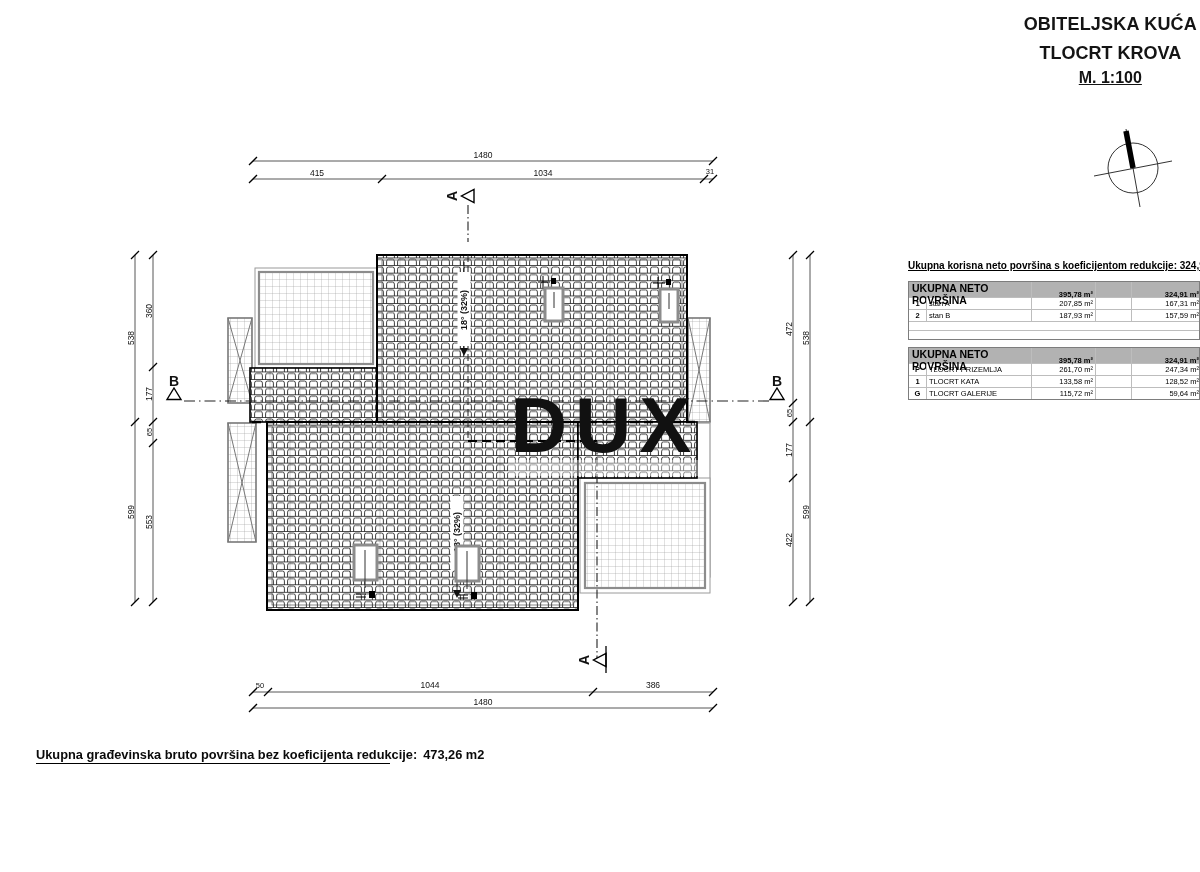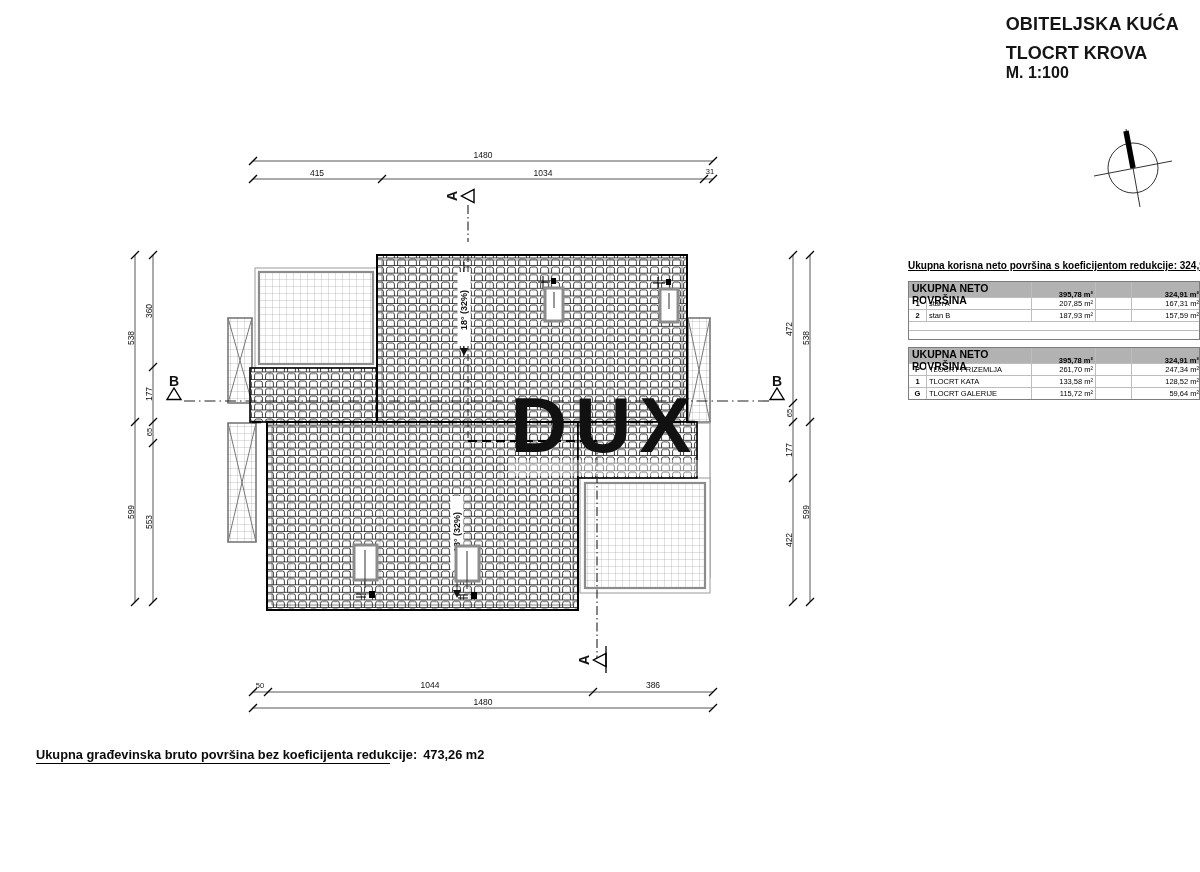--- a/index.html
+++ b/index.html
@@ -2,24 +2,24 @@
 <html><head>
 <meta charset="utf-8">
 <style>
   html,body{margin:0;padding:0;background:#fff;}
   #page{position:relative;width:1200px;height:872px;background:#ffffff;overflow:hidden;
         font-family:"Liberation Sans",sans-serif;color:#000;}
   svg{position:absolute;left:0;top:0;}
   svg text{font-family:"Liberation Sans",sans-serif;fill:#111;}
 
   
-  .titleblock{position:absolute;right:21px;top:14px;text-align:left;font-weight:700;color:#141414;}
+  .titleblock{position:absolute;right:3px;top:14px;text-align:center;font-weight:700;color:#141414;}
   .tb-project{font-size:18px;letter-spacing:.2px;}
   .tb-drawing{font-size:18px;margin-top:8px;}
-  .tb-scale{font-size:16px;}
+  .tb-scale{font-size:16px;margin-top:5px;text-decoration:underline;}
 
   
   .tables{position:absolute;left:908px;top:260px;width:292px;}
   .note{font-size:10px;font-weight:700;text-decoration:underline;margin-bottom:10px;white-space:nowrap;}
   .atable{border:1px solid #7d7d7d;background:#fff;}
   .trow{display:grid;grid-template-columns:17px 105px 64px 36px 70px;align-items:center;
         height:11px;border-top:1px solid #bdbdbd;font-size:7.5px;}
   .trow:first-child{border-top:none;}
   .trow>div{height:100%;display:flex;align-items:center;border-left:1px solid #bdbdbd;padding:0 2px;box-sizing:border-box;}
   .trow>div:first-child{border-left:none;justify-content:center;font-weight:700;}

